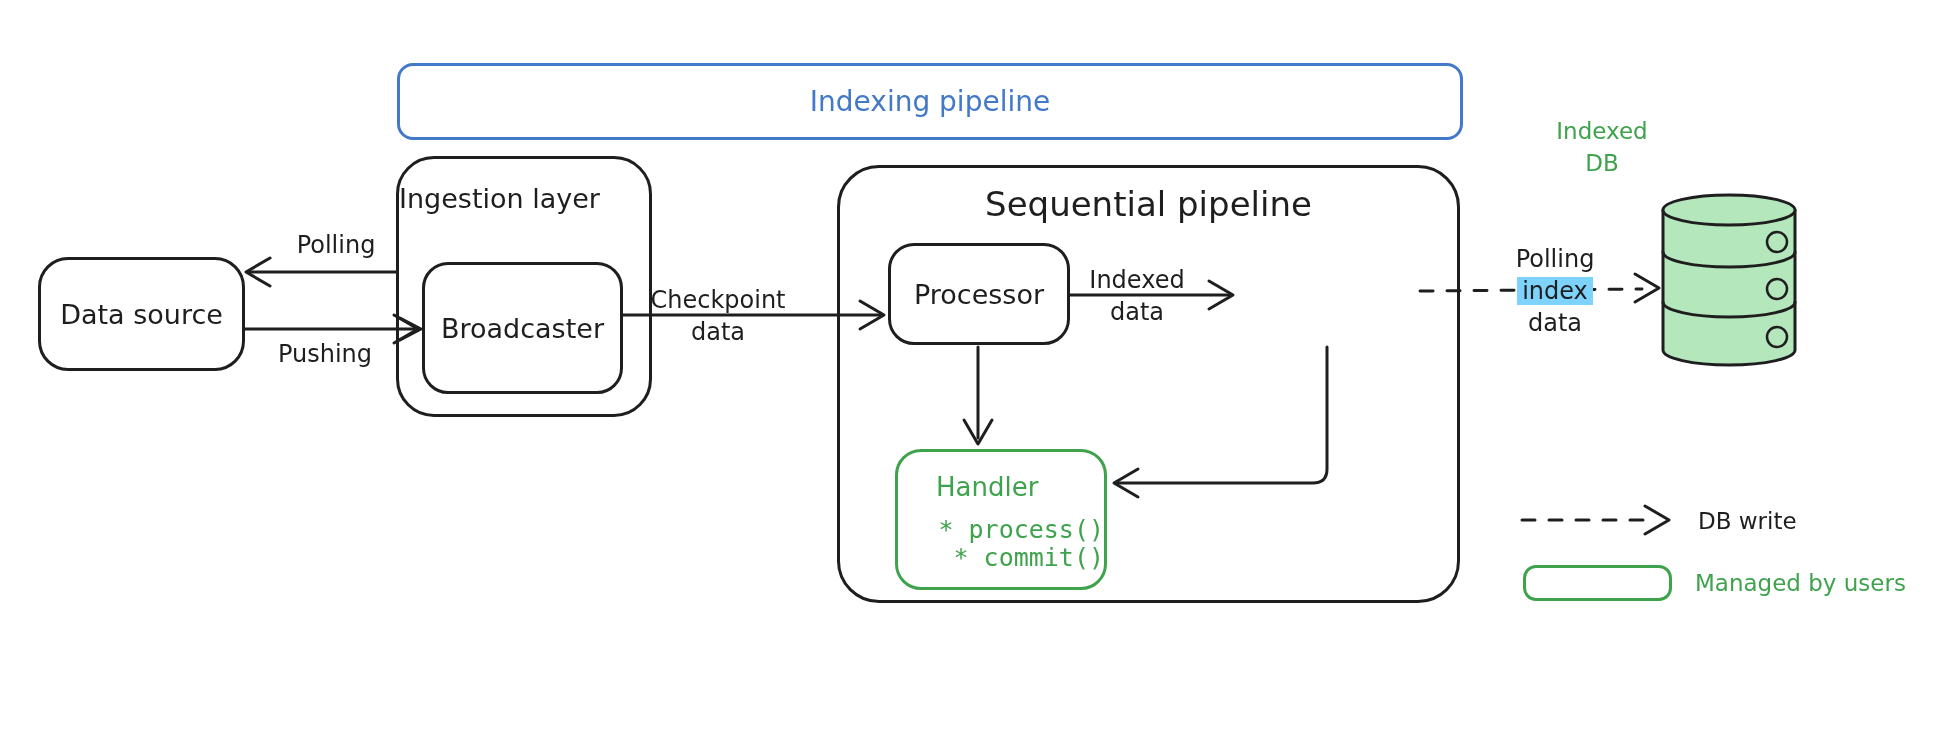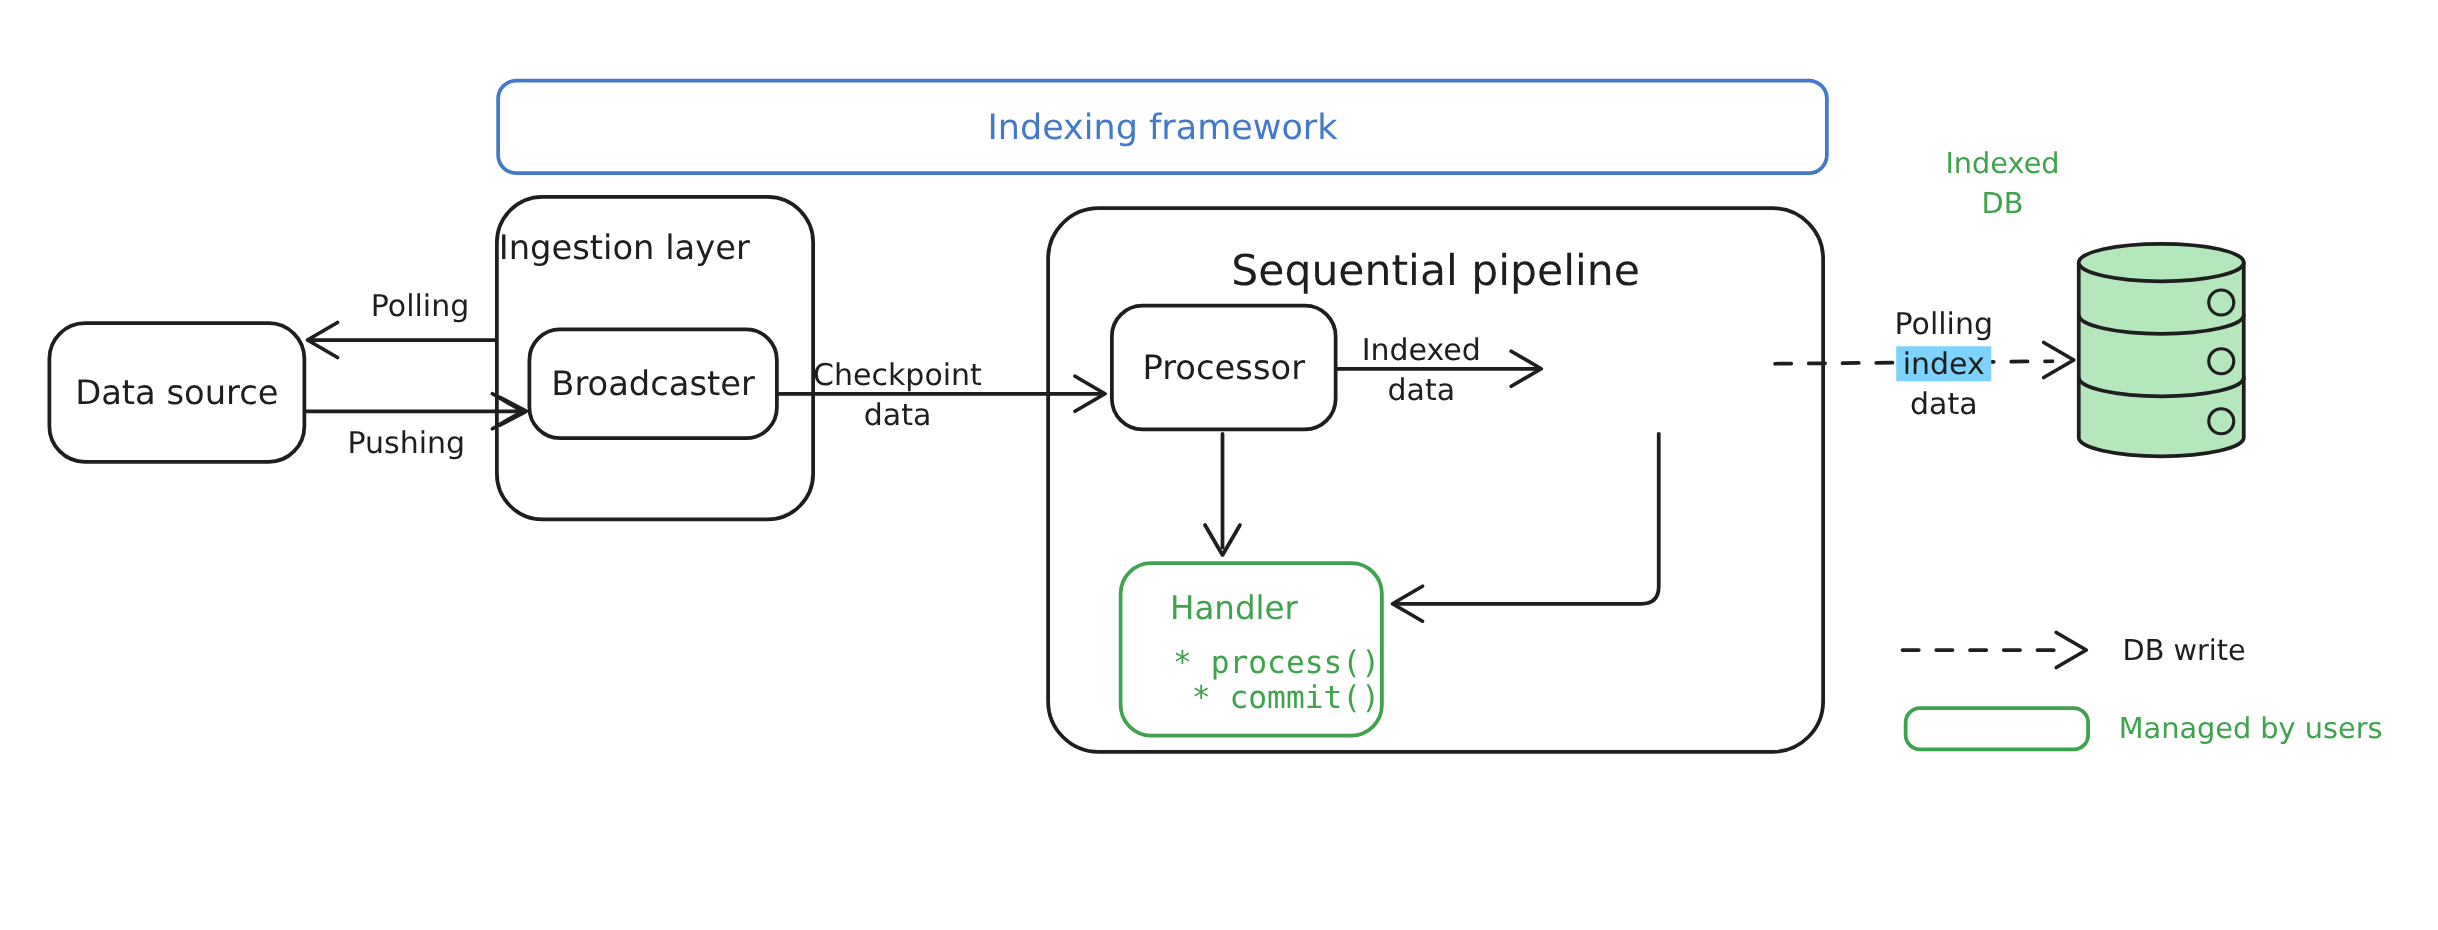--- a/index.html
+++ b/index.html
@@ -53,38 +53,38 @@
     border: 3px solid #1e1e1e;
     border-radius: 38px;
   }
   .ingestion-box .group-label {
     text-align: left;
     margin-top: 24px;
     font-size: 27px;
   }
   .broadcaster-box {
     left: 422px; top: 262px;
-    width: 201px; height: 90px;
+    width: 201px; height: 132px;
     border-radius: 26px;
   }
   .datasource-box {
     left: 38px; top: 257px;
     width: 207px; height: 114px;
     border-radius: 30px;
   }
   .pipeline-box {
     position: absolute;
     left: 837px; top: 165px;
     width: 623px; height: 438px;
     border: 3px solid #1e1e1e;
     border-radius: 42px;
   }
   .pipeline-box .group-label {
     text-align: center;
-    margin-top: 29px;
+    margin-top: 16px;
     font-size: 34px;
   }
   .processor-box {
     left: 888px; top: 243px;
     width: 182px; height: 102px;
     border-radius: 26px;
   }
   .committer-box {
     left: 1237px; top: 243px;
     width: 181px; height: 104px;
@@ -200,21 +200,21 @@
       <circle cx="1777" cy="337" r="10" stroke-width="2.5"></circle>
     </g>
 
     <g>
       <line x1="1522" y1="520" x2="1650" y2="520" stroke-dasharray="13 14"></line>
       <polyline points="1645,506 1669,520 1645,534"></polyline>
     </g>
   </svg>
 
   <div class="frame-title-box">
-    <span class="node-label">Indexing framework</span>
+    <span class="node-label">Indexing pipeline</span>
   </div>
 
   <div class="ingestion-box">
     <div class="group-label">Ingestion layer</div>
   </div>
 
   <div class="node broadcaster-box">
     <span class="node-label">Broadcaster</span>
   </div>
 

